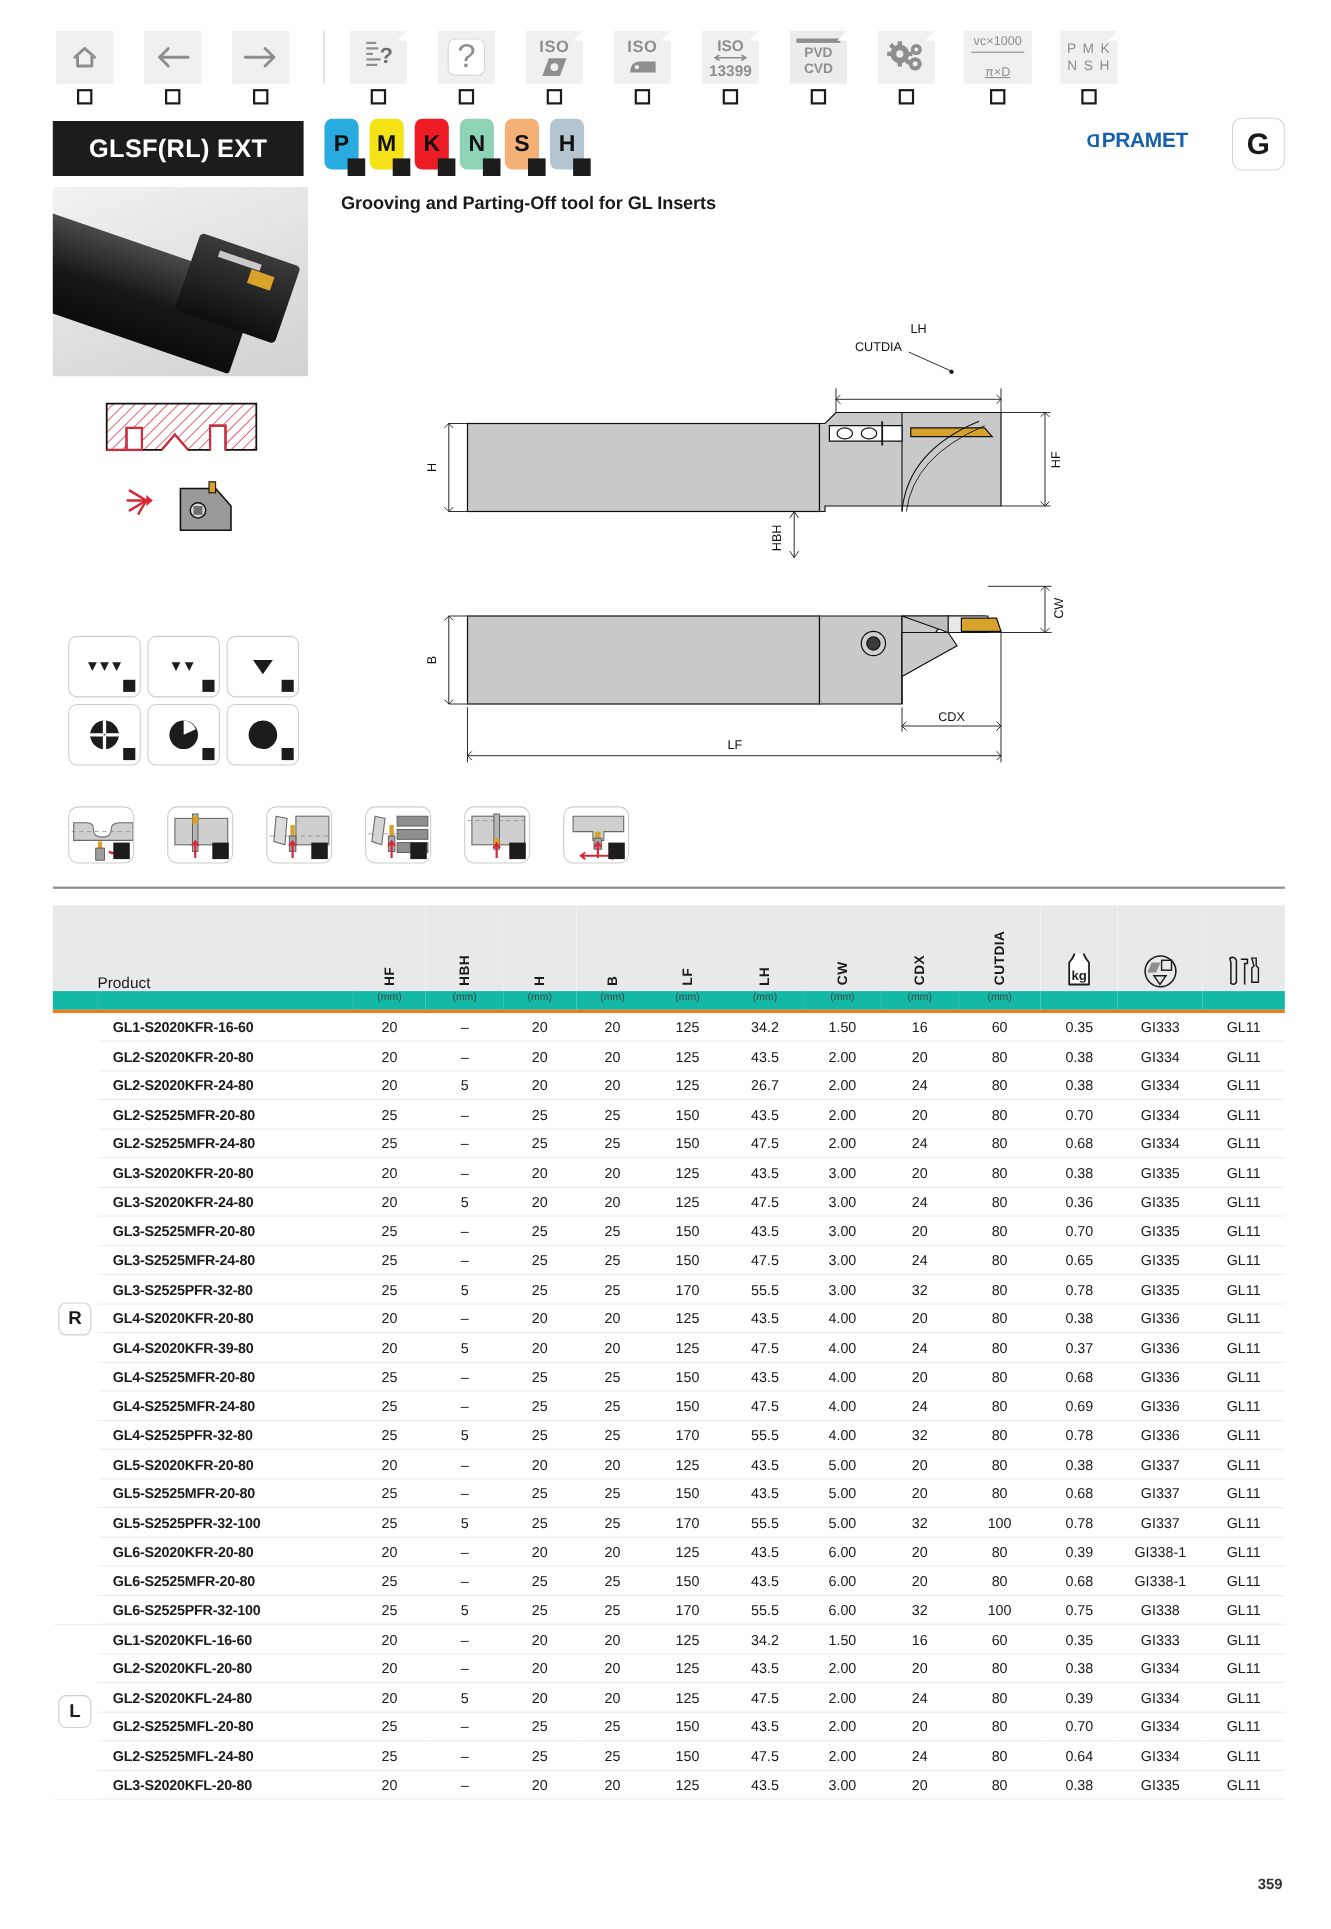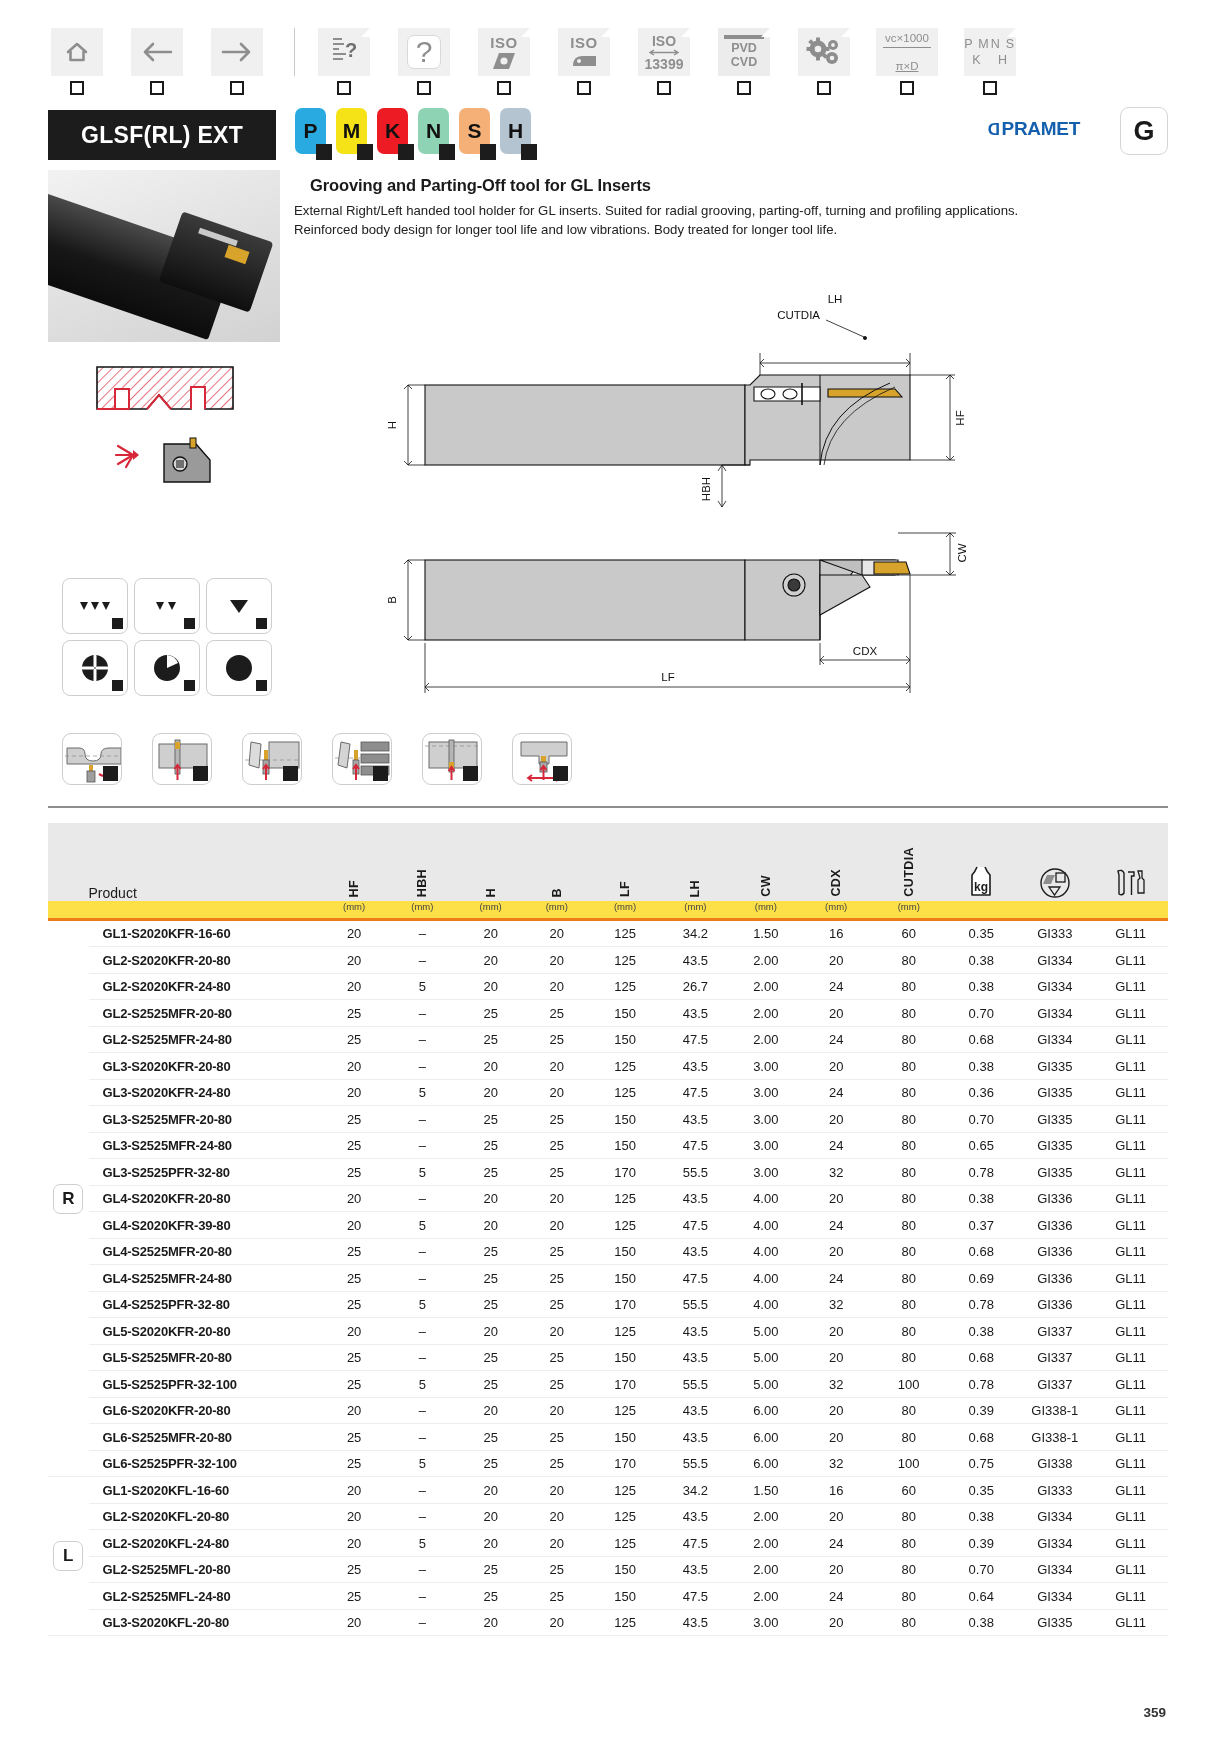--- a/index.html
+++ b/index.html
@@ -146,21 +146,21 @@
   table.spec thead th {
     background:#e9e9e9; padding:0; vertical-align: bottom;
     font-weight:400;
   }
   .hd-head { height:78px; position:relative; }
   .vlabel {
     writing-mode: vertical-rl; transform: rotate(180deg);
     font-size:12.5px; font-weight:700; letter-spacing:.4px; color:#1a1a1a;
     display:inline-block; white-space:nowrap;
   }
-  .unitrow td { background:#fde047; font-size:9.5px; color:#444; text-align:center; padding:0 0 6px 0;}
+  .unitrow td { background:#14b8a6; font-size:9.5px; color:#444; text-align:center; padding:0 0 6px 0;}
   .prodhead {
     font-size:14px; font-weight:700; text-align:left; padding-left:14px; vertical-align:middle;
   }
   .orange-sep td { background:#ef7d17; height:2.5px; padding:0;}
   tbody tr.data td {
     font-size:13px; text-align:center; padding:5.5px 0 5px;
     border-bottom:1px solid #ededed; background:#fff;
   }
   tbody tr.data td.prod {
     text-align:left; padding-left:14px; font-weight:700; letter-spacing:-.2px;
@@ -300,21 +300,21 @@
     <div class="tool-box" style="width:62px;">
       <div class="frac">
         <span class="num">vc×1000</span>
         <span class="den">π×D</span>
       </div>
     </div>
     <div class="tool-chk"></div>
   </div>
 
   <div class="tool-item">
-    <div class="tool-box dogear" style="flex-direction:row;">
+    <div class="tool-box dogear" style="flex-direction:column;">
       <span class="tb-pmk">P M K</span>
       <span class="tb-pmk">N S H</span>
     </div>
     <div class="tool-chk"></div>
   </div>
 </div>
 
 <div class="title-badge">GLSF(RL) EXT</div>
 
 <div class="mat-row">
@@ -349,21 +349,20 @@
 
 <div class="photo">
   <div class="shank"></div>
   <div class="head"></div>
   <div class="ins2"></div>
   <div class="ins"></div>
 </div>
 
 <div class="desc">
   <h2>Grooving and Parting-Off tool for GL Inserts</h2>
-  <p>External Right/Left handed tool holder for GL inserts. Suited for radial grooving, parting-off, turning and profiling applications. Reinforced body design for longer tool life and low vibrations. Body treated for longer tool life.</p>
 </div>
 
 <svg class="sd-profile" viewBox="0 0 140 52">
   <defs>
     <pattern id="hp" width="7" height="7" patternTransform="rotate(45)" patternUnits="userSpaceOnUse">
       <line x1="0" y1="0" x2="0" y2="7" stroke="#d7283a" stroke-width="1.3"></line>
     </pattern>
   </defs>
   <path d="M2 2 H138 V44 H110 V22 H96 V44 H76 L64 30 L52 44 H34 V24 H20 V44 H2 Z" fill="url(#hp)" stroke="#111" stroke-width="1.6"></path>
   <path d="M2 44 H34 V24 H20 V44 H2 Z" fill="none" stroke="#d7283a" stroke-width="2"></path>

